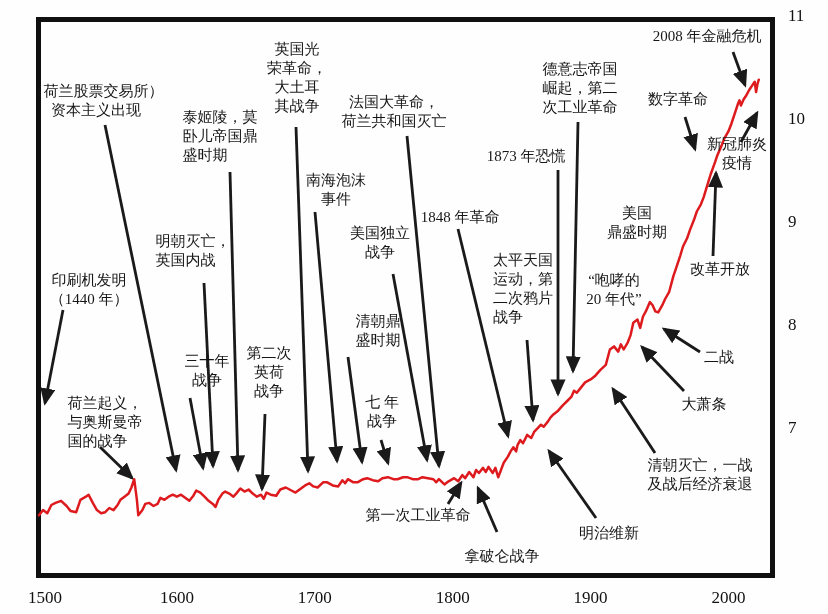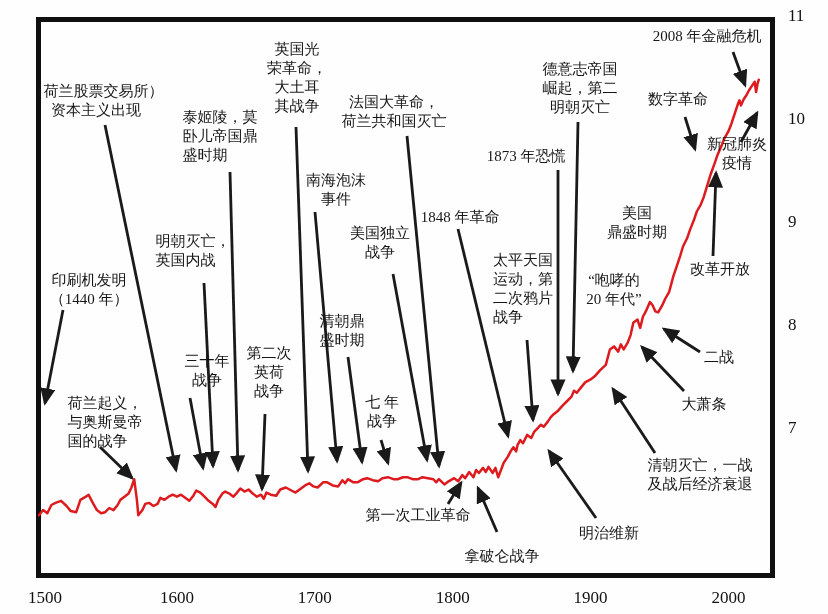--- a/index.html
+++ b/index.html
@@ -62,28 +62,28 @@
       <div class="anno" style="left: 96px; top: 82px;"><div>（荷兰股票交易所）</div><div>资本主义出现</div></div>
       <div class="anno left" style="left: 105px; top: 394px;"><div>荷兰起义，</div><div>与奥斯曼帝</div><div>国的战争</div></div>
       <div class="anno left" style="left: 220px; top: 108px;"><div>泰姬陵，莫</div><div>卧儿帝国鼎</div><div>盛时期</div></div>
       <div class="anno left" style="left: 193px; top: 232px;"><div>明朝灭亡，</div><div>英国内战</div></div>
       <div class="anno" style="left: 187px; top: 352px; margin-left: 20px;"><div>三十年</div><div>战争</div></div>
       <div class="anno" style="left: 269px; top: 344px;"><div>第二次</div><div>英荷</div><div>战争</div></div>
       <div class="anno" style="left: 297px; top: 40px;"><div>英国光</div><div>荣革命，</div><div>大土耳</div><div>其战争</div></div>
       <div class="anno" style="left: 336px; top: 171px;"><div>南海泡沫</div><div>事件</div></div>
       <div class="anno" style="left: 394px; top: 93px;"><div>法国大革命，</div><div>荷兰共和国灭亡</div></div>
       <div class="anno" style="left: 380px; top: 224px;"><div>美国独立</div><div>战争</div></div>
-      <div class="anno" style="left: 342px; top: 312px;"><div>清朝鼎</div><div>盛时期</div></div>
+      <div class="anno" style="left: 378px; top: 312px;"><div>清朝鼎</div><div>盛时期</div></div>
       <div class="anno" style="left: 382px; top: 393px;"><div>七 年</div><div>战争</div></div>
       <div class="anno" style="left: 460px; top: 208px;"><div>1848 年革命</div></div>
       <div class="anno" style="left: 418px; top: 506px;"><div>第一次工业革命</div></div>
       <div class="anno" style="left: 502px; top: 547px;"><div>拿破仑战争</div></div>
       <div class="anno left" style="left: 523px; top: 251px;"><div>太平天国</div><div>运动，第</div><div>二次鸦片</div><div>战争</div></div>
       <div class="anno" style="left: 526px; top: 147px;"><div>1873 年恐慌</div></div>
-      <div class="anno" style="left: 580px; top: 60px;"><div>德意志帝国</div><div>崛起，第二</div><div>明朝灭亡</div></div>
+      <div class="anno" style="left: 580px; top: 60px;"><div>德意志帝国</div><div>崛起，第二</div><div>次工业革命</div></div>
       <div class="anno" style="left: 637px; top: 204px;"><div>美国</div><div>鼎盛时期</div></div>
       <div class="anno" style="left: 614px; top: 271px;"><div>“咆哮的</div><div>20 年代”</div></div>
       <div class="anno" style="left: 609px; top: 524px;"><div>明治维新</div></div>
       <div class="anno" style="left: 700px; top: 456px;"><div>清朝灭亡，一战</div><div>及战后经济衰退</div></div>
       <div class="anno" style="left: 704px; top: 395px;"><div>大萧条</div></div>
       <div class="anno" style="left: 719px; top: 348px;"><div>二战</div></div>
       <div class="anno" style="left: 720px; top: 260px;"><div>改革开放</div></div>
       <div class="anno" style="left: 678px; top: 90px;"><div>数字革命</div></div>
       <div class="anno" style="left: 737px; top: 135px;"><div>新冠肺炎</div><div>疫情</div></div>
       <div class="anno" style="left: 707px; top: 27px;"><div>2008 年金融危机</div></div>

